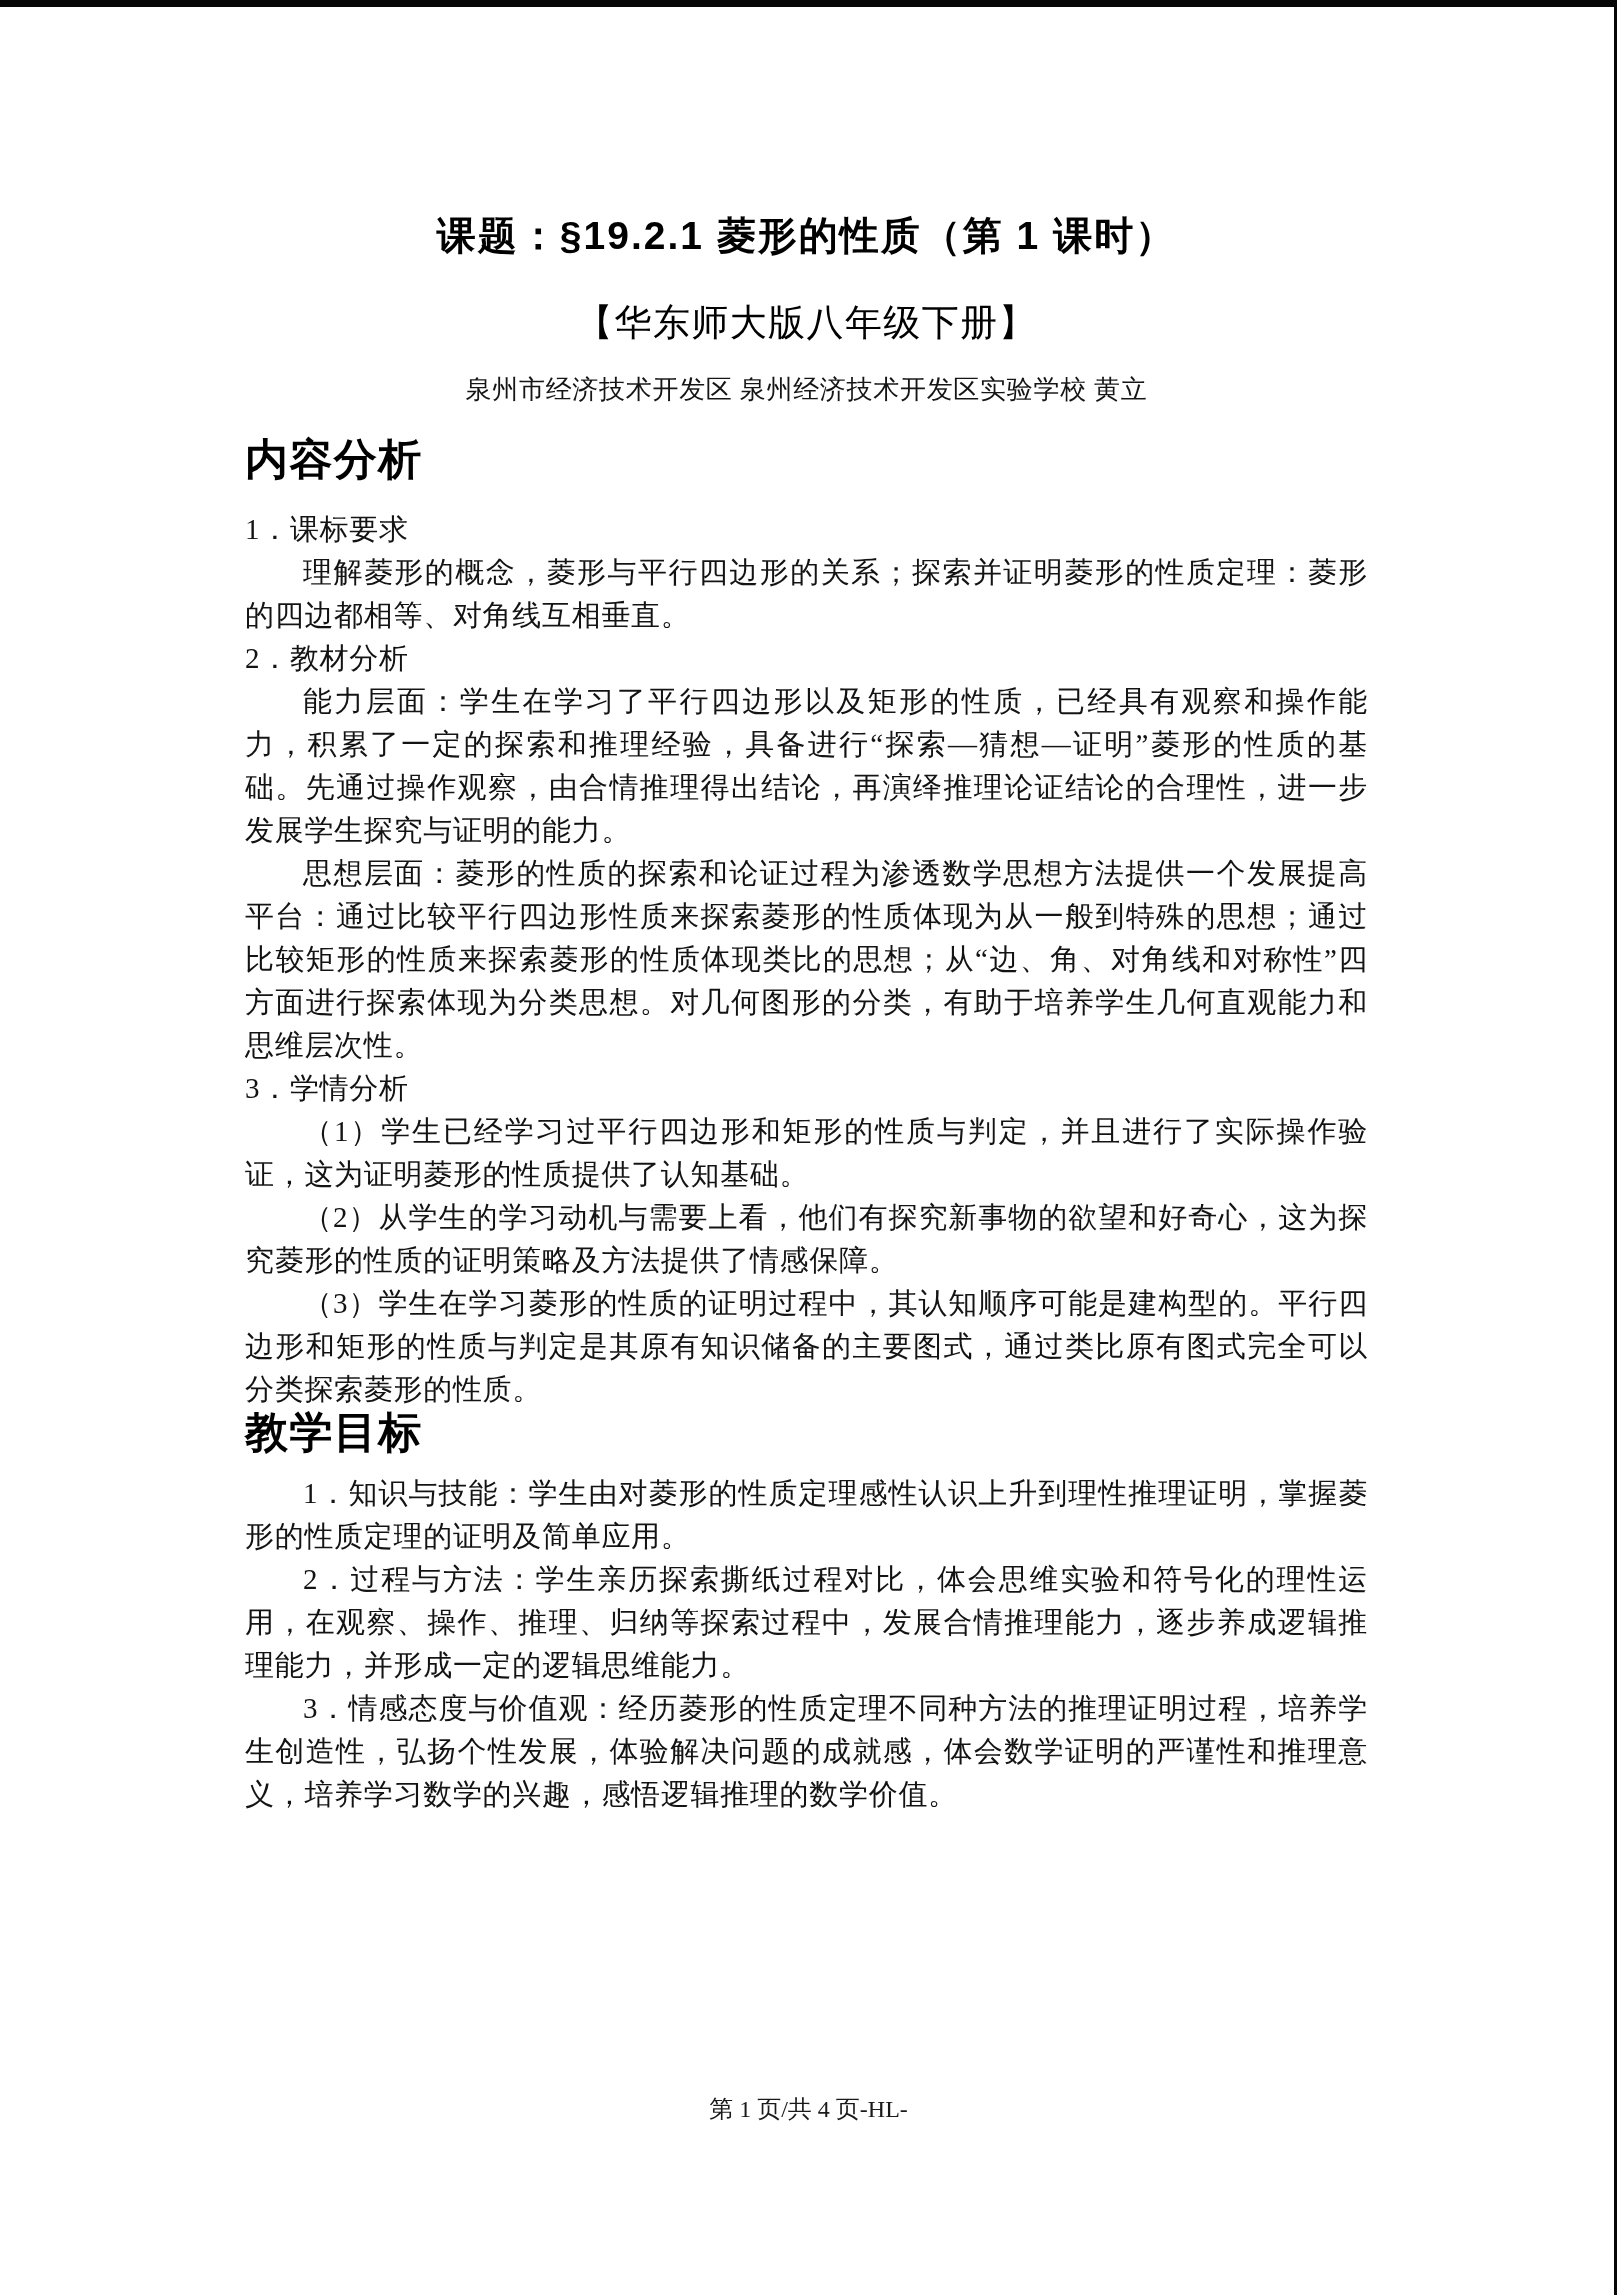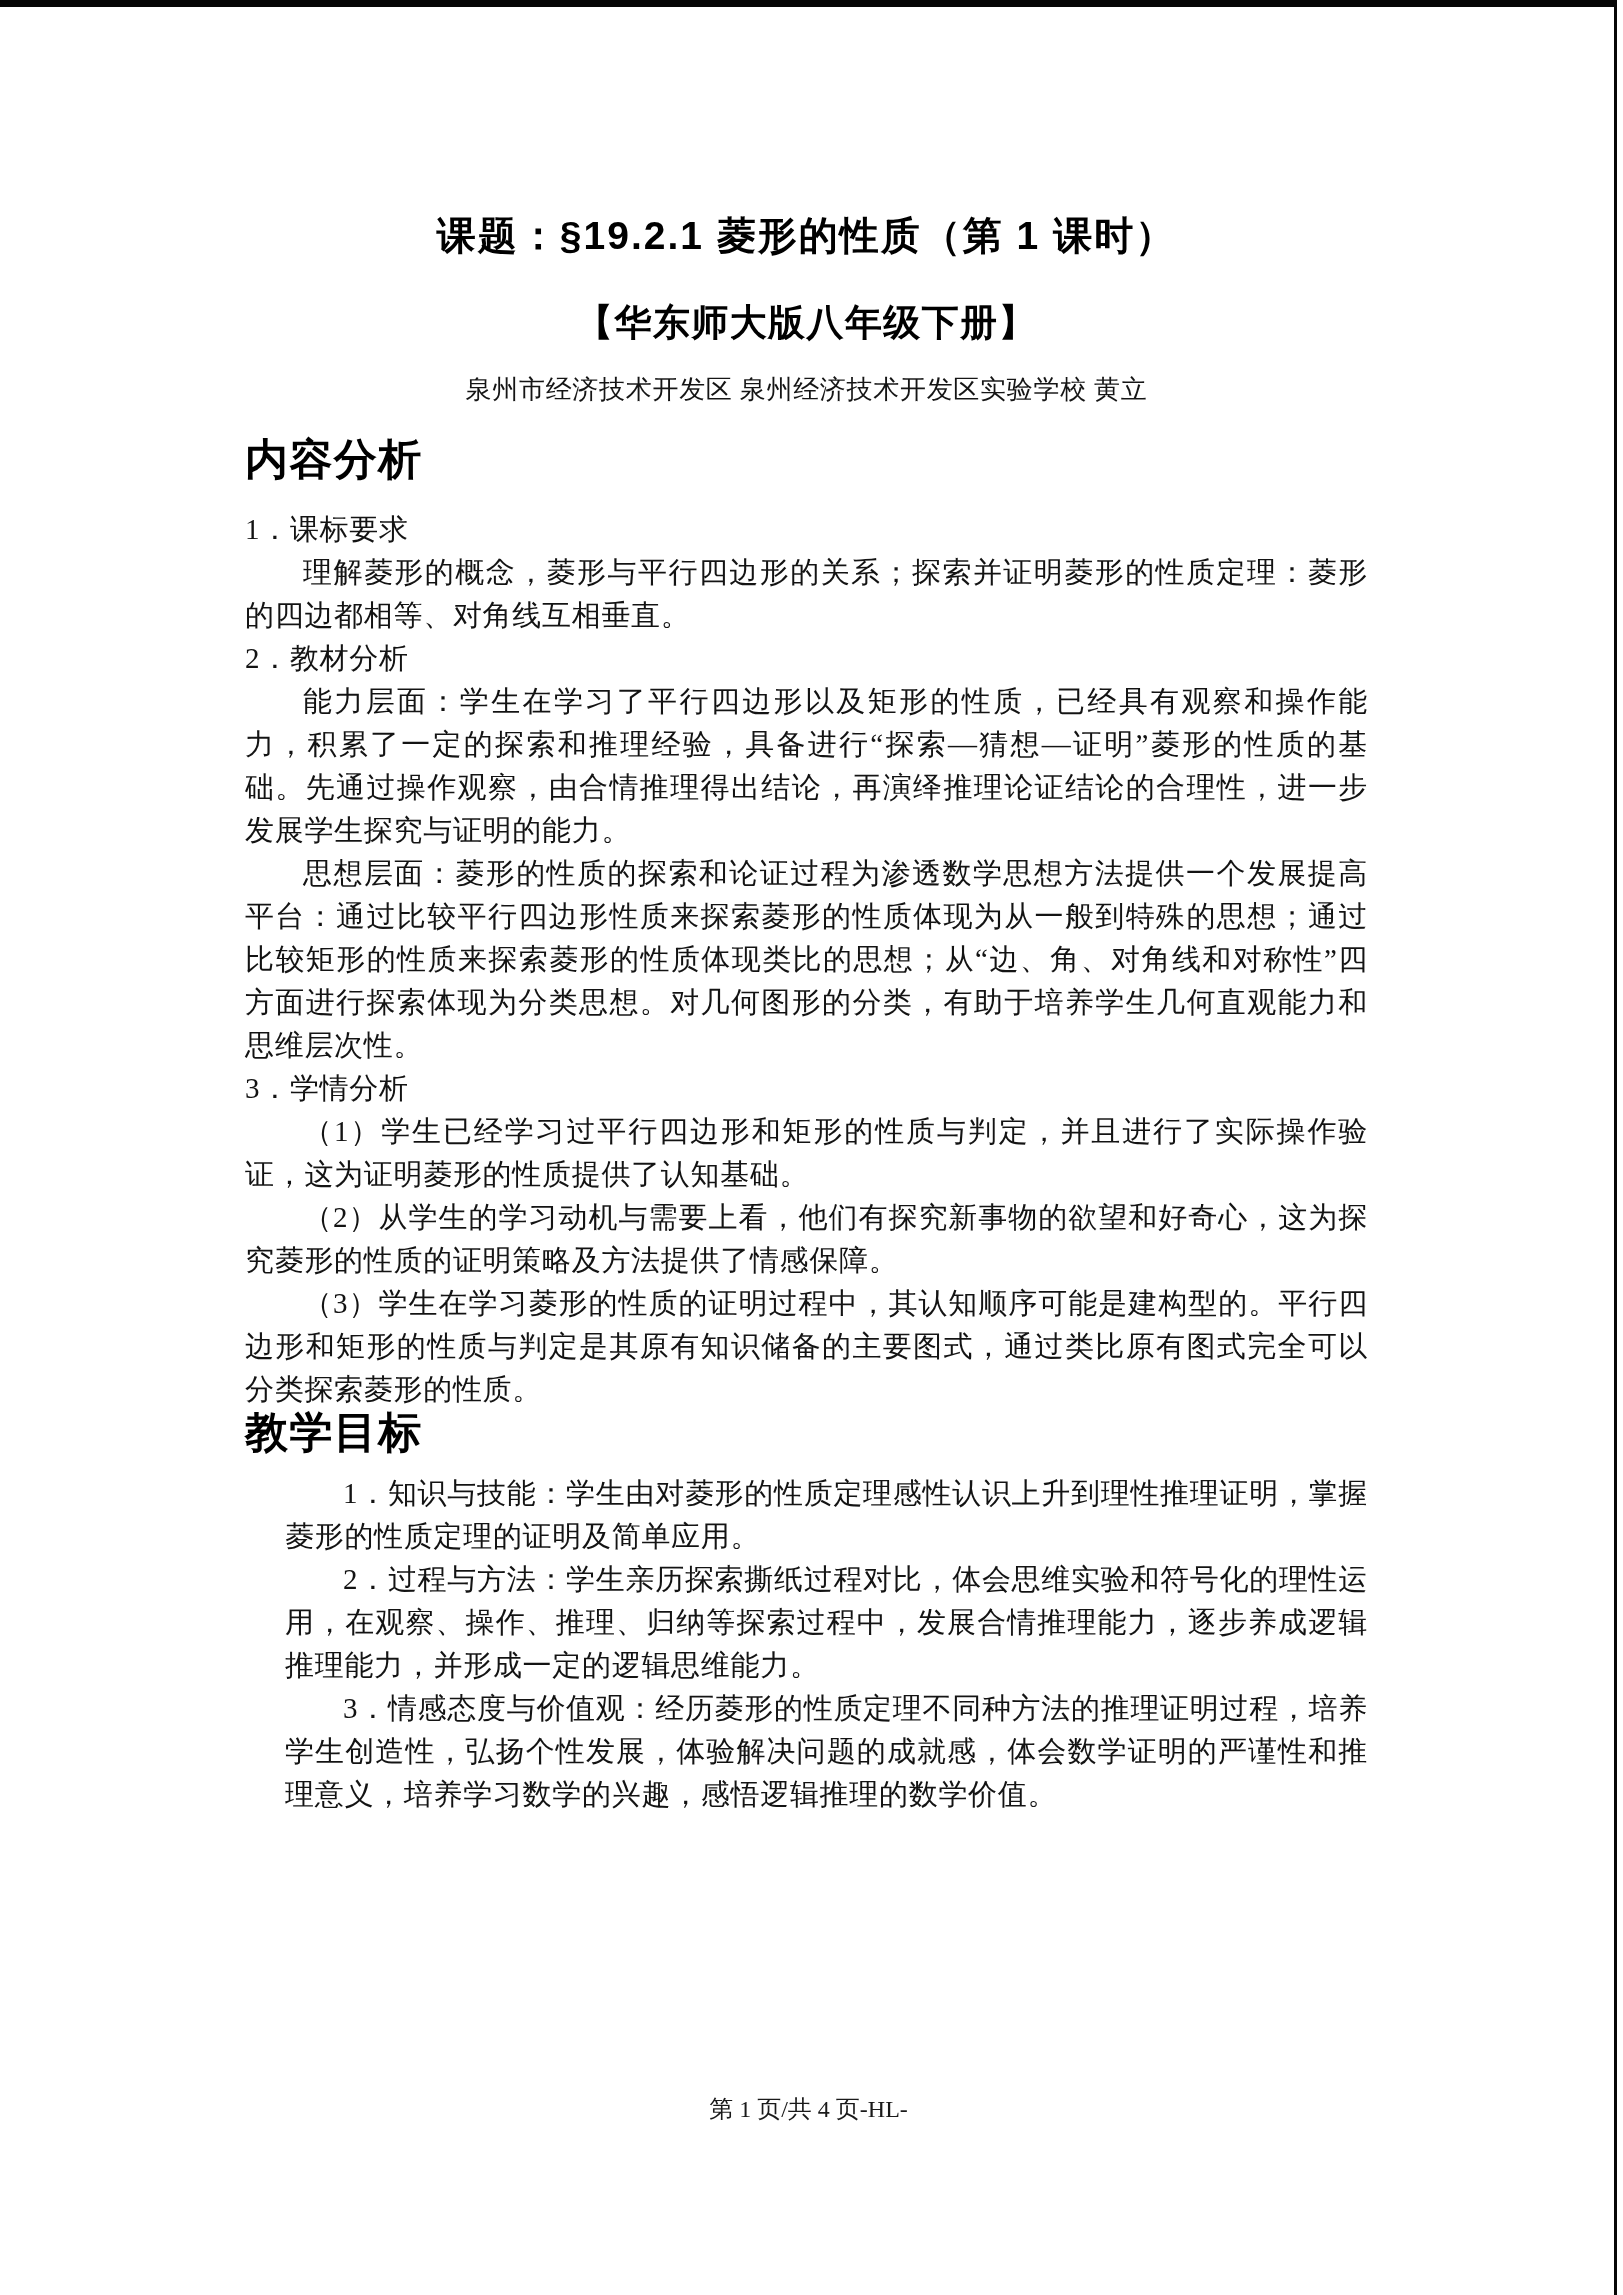--- a/index.html
+++ b/index.html
@@ -46,21 +46,21 @@
     line-height: 45px;
     letter-spacing: 2px;
     color: #000000;
     white-space: nowrap;
   }
 
   .doc-subtitle {
     margin-top: 42px;
     text-align: center;
     font-family: "Liberation Sans", sans-serif;
-    font-weight: bold;
+    font-weight: normal;
     font-size: 37px;
     line-height: 45px;
     letter-spacing: 1.4px;
     color: #000000;
   }
 
   .doc-author {
     margin-top: 30px;
     text-align: center;
     font-size: 26px;
@@ -75,21 +75,21 @@
     font-size: 43px;
     line-height: 42px;
     letter-spacing: 1.4px;
     color: #000000;
   }
 
   .heading-1 { margin-top: 33px; }
   .heading-2 { }
 
   .body-block { margin-top: 28px; }
-  .body-block-2 { margin-top: 19px; margin-left: 40px; }
+  .body-block-2 { margin-top: 19px; }
 
   .para {
     font-size: 29px;
     line-height: 43px;
     letter-spacing: 0.7px;
     text-align: justify;
     color: #131313;
   }
 
   .para.indent { text-indent: 2em; }

